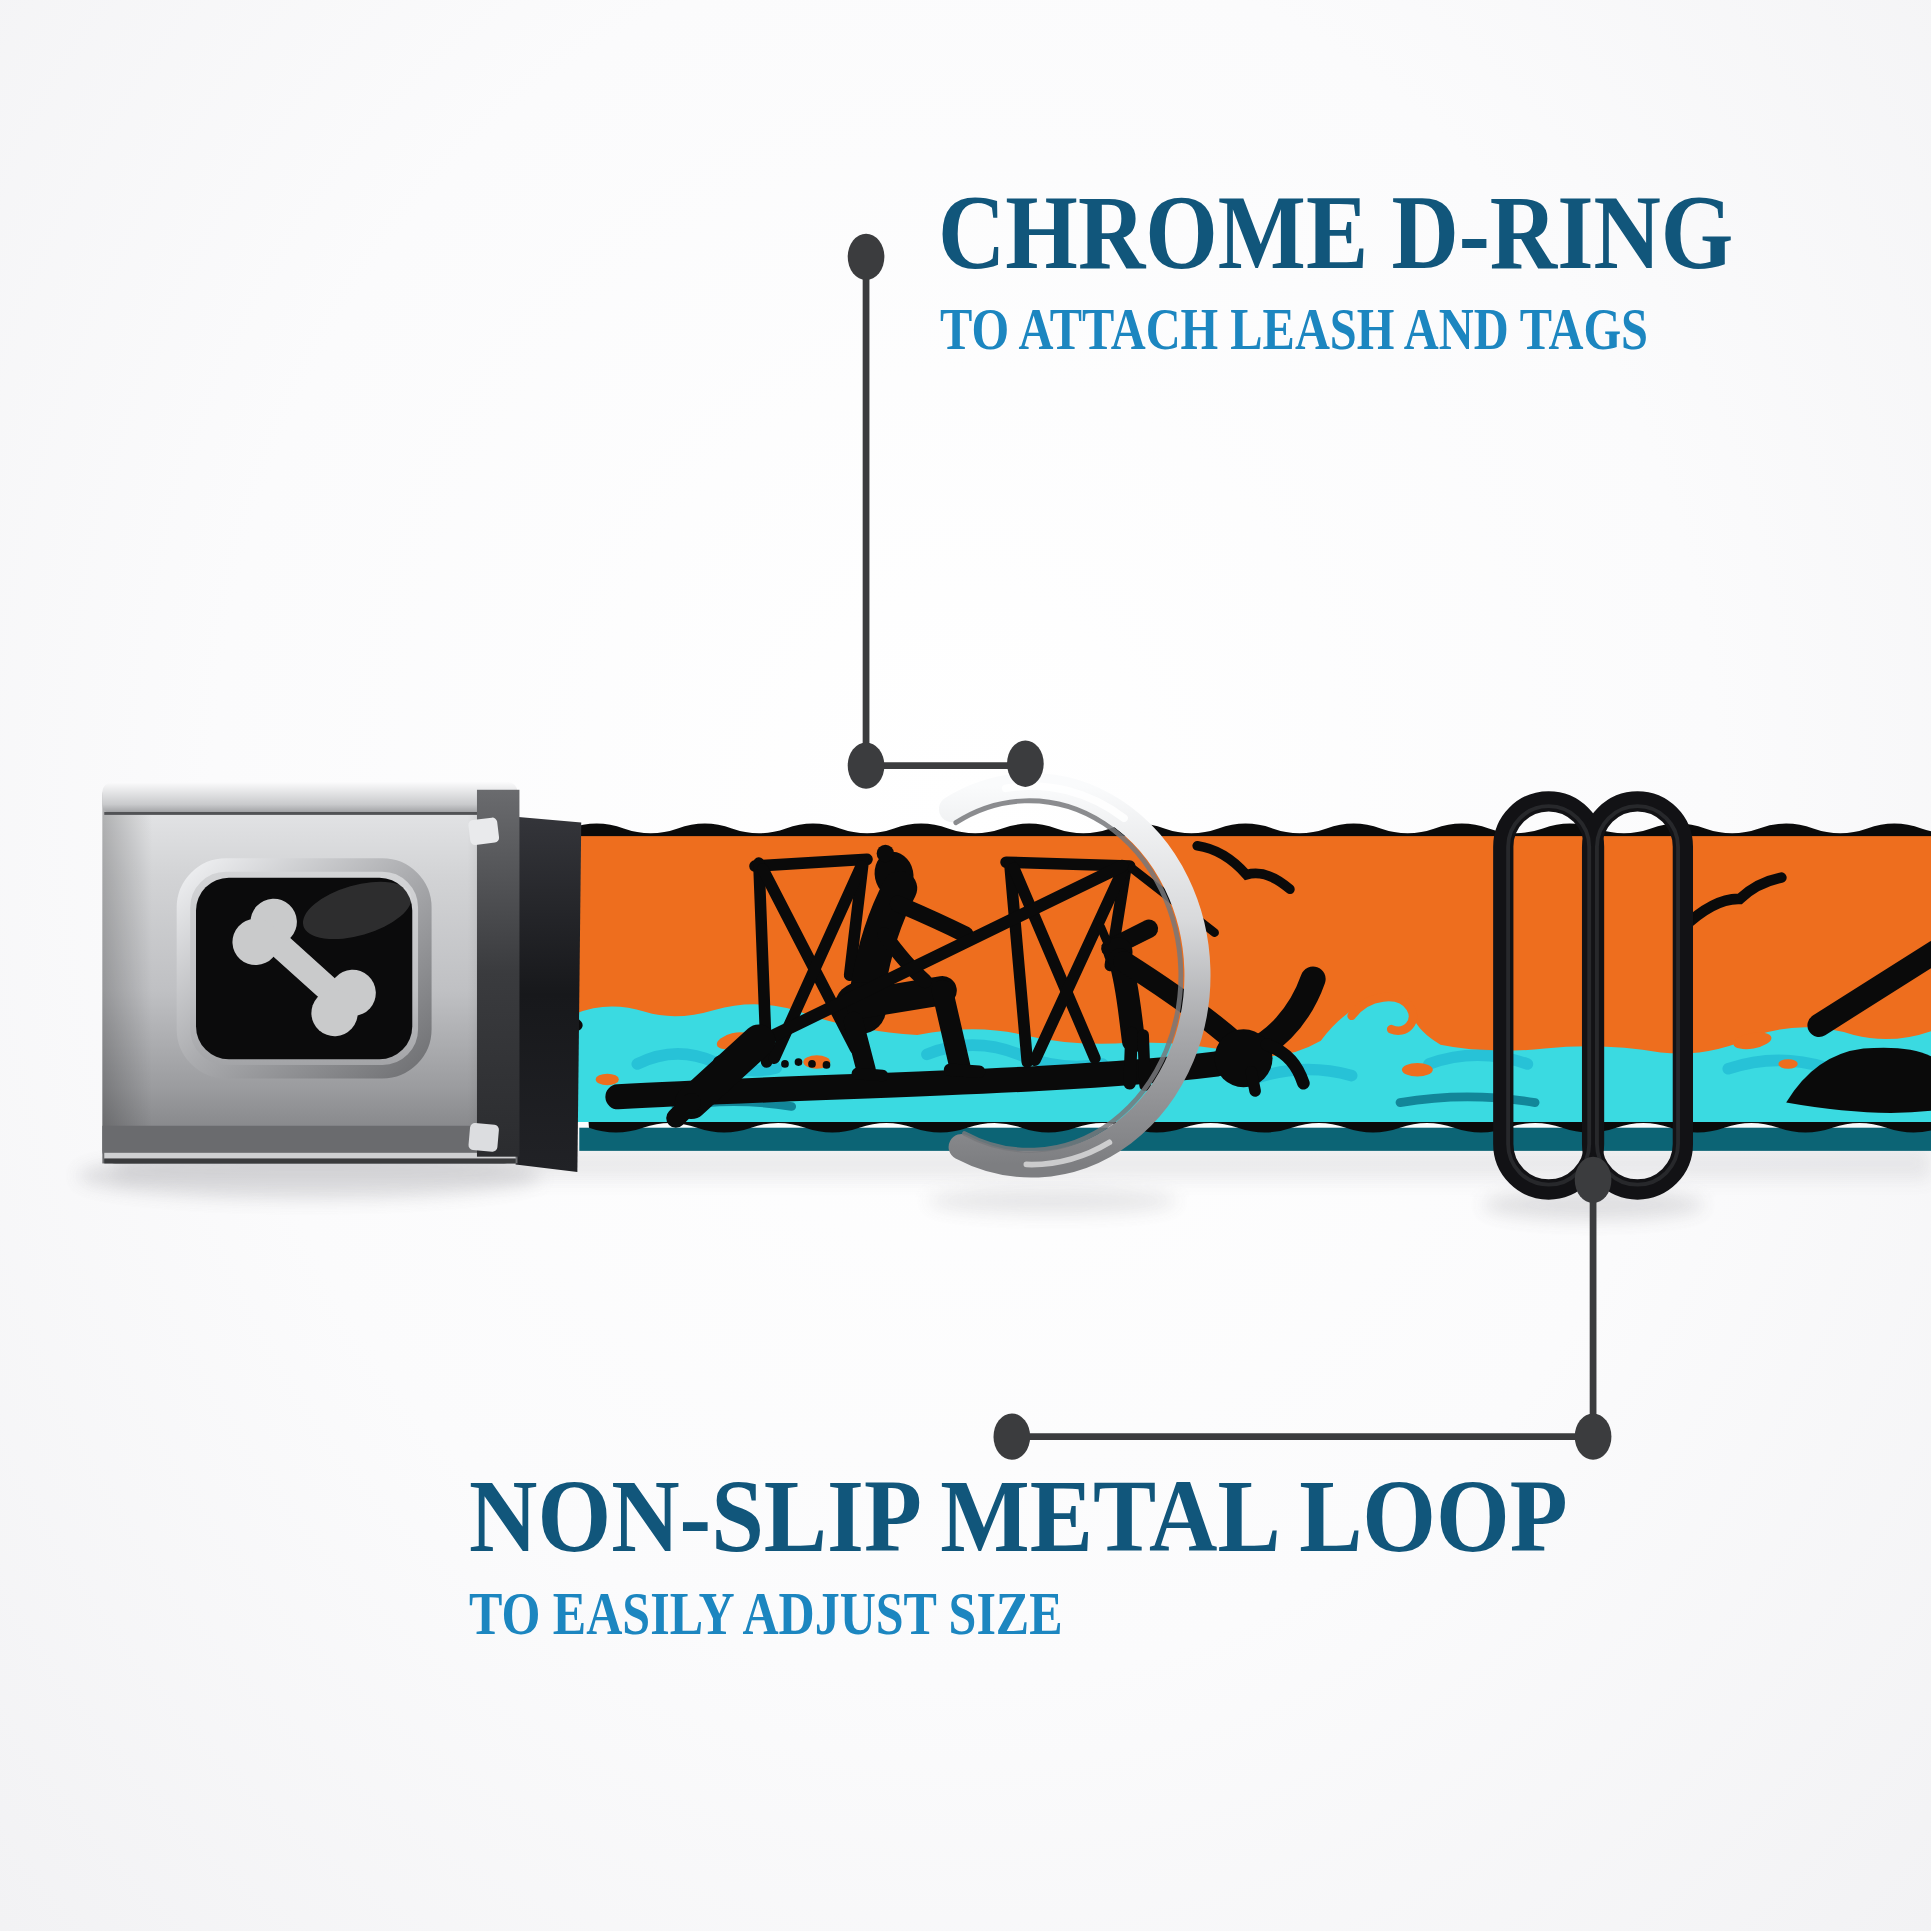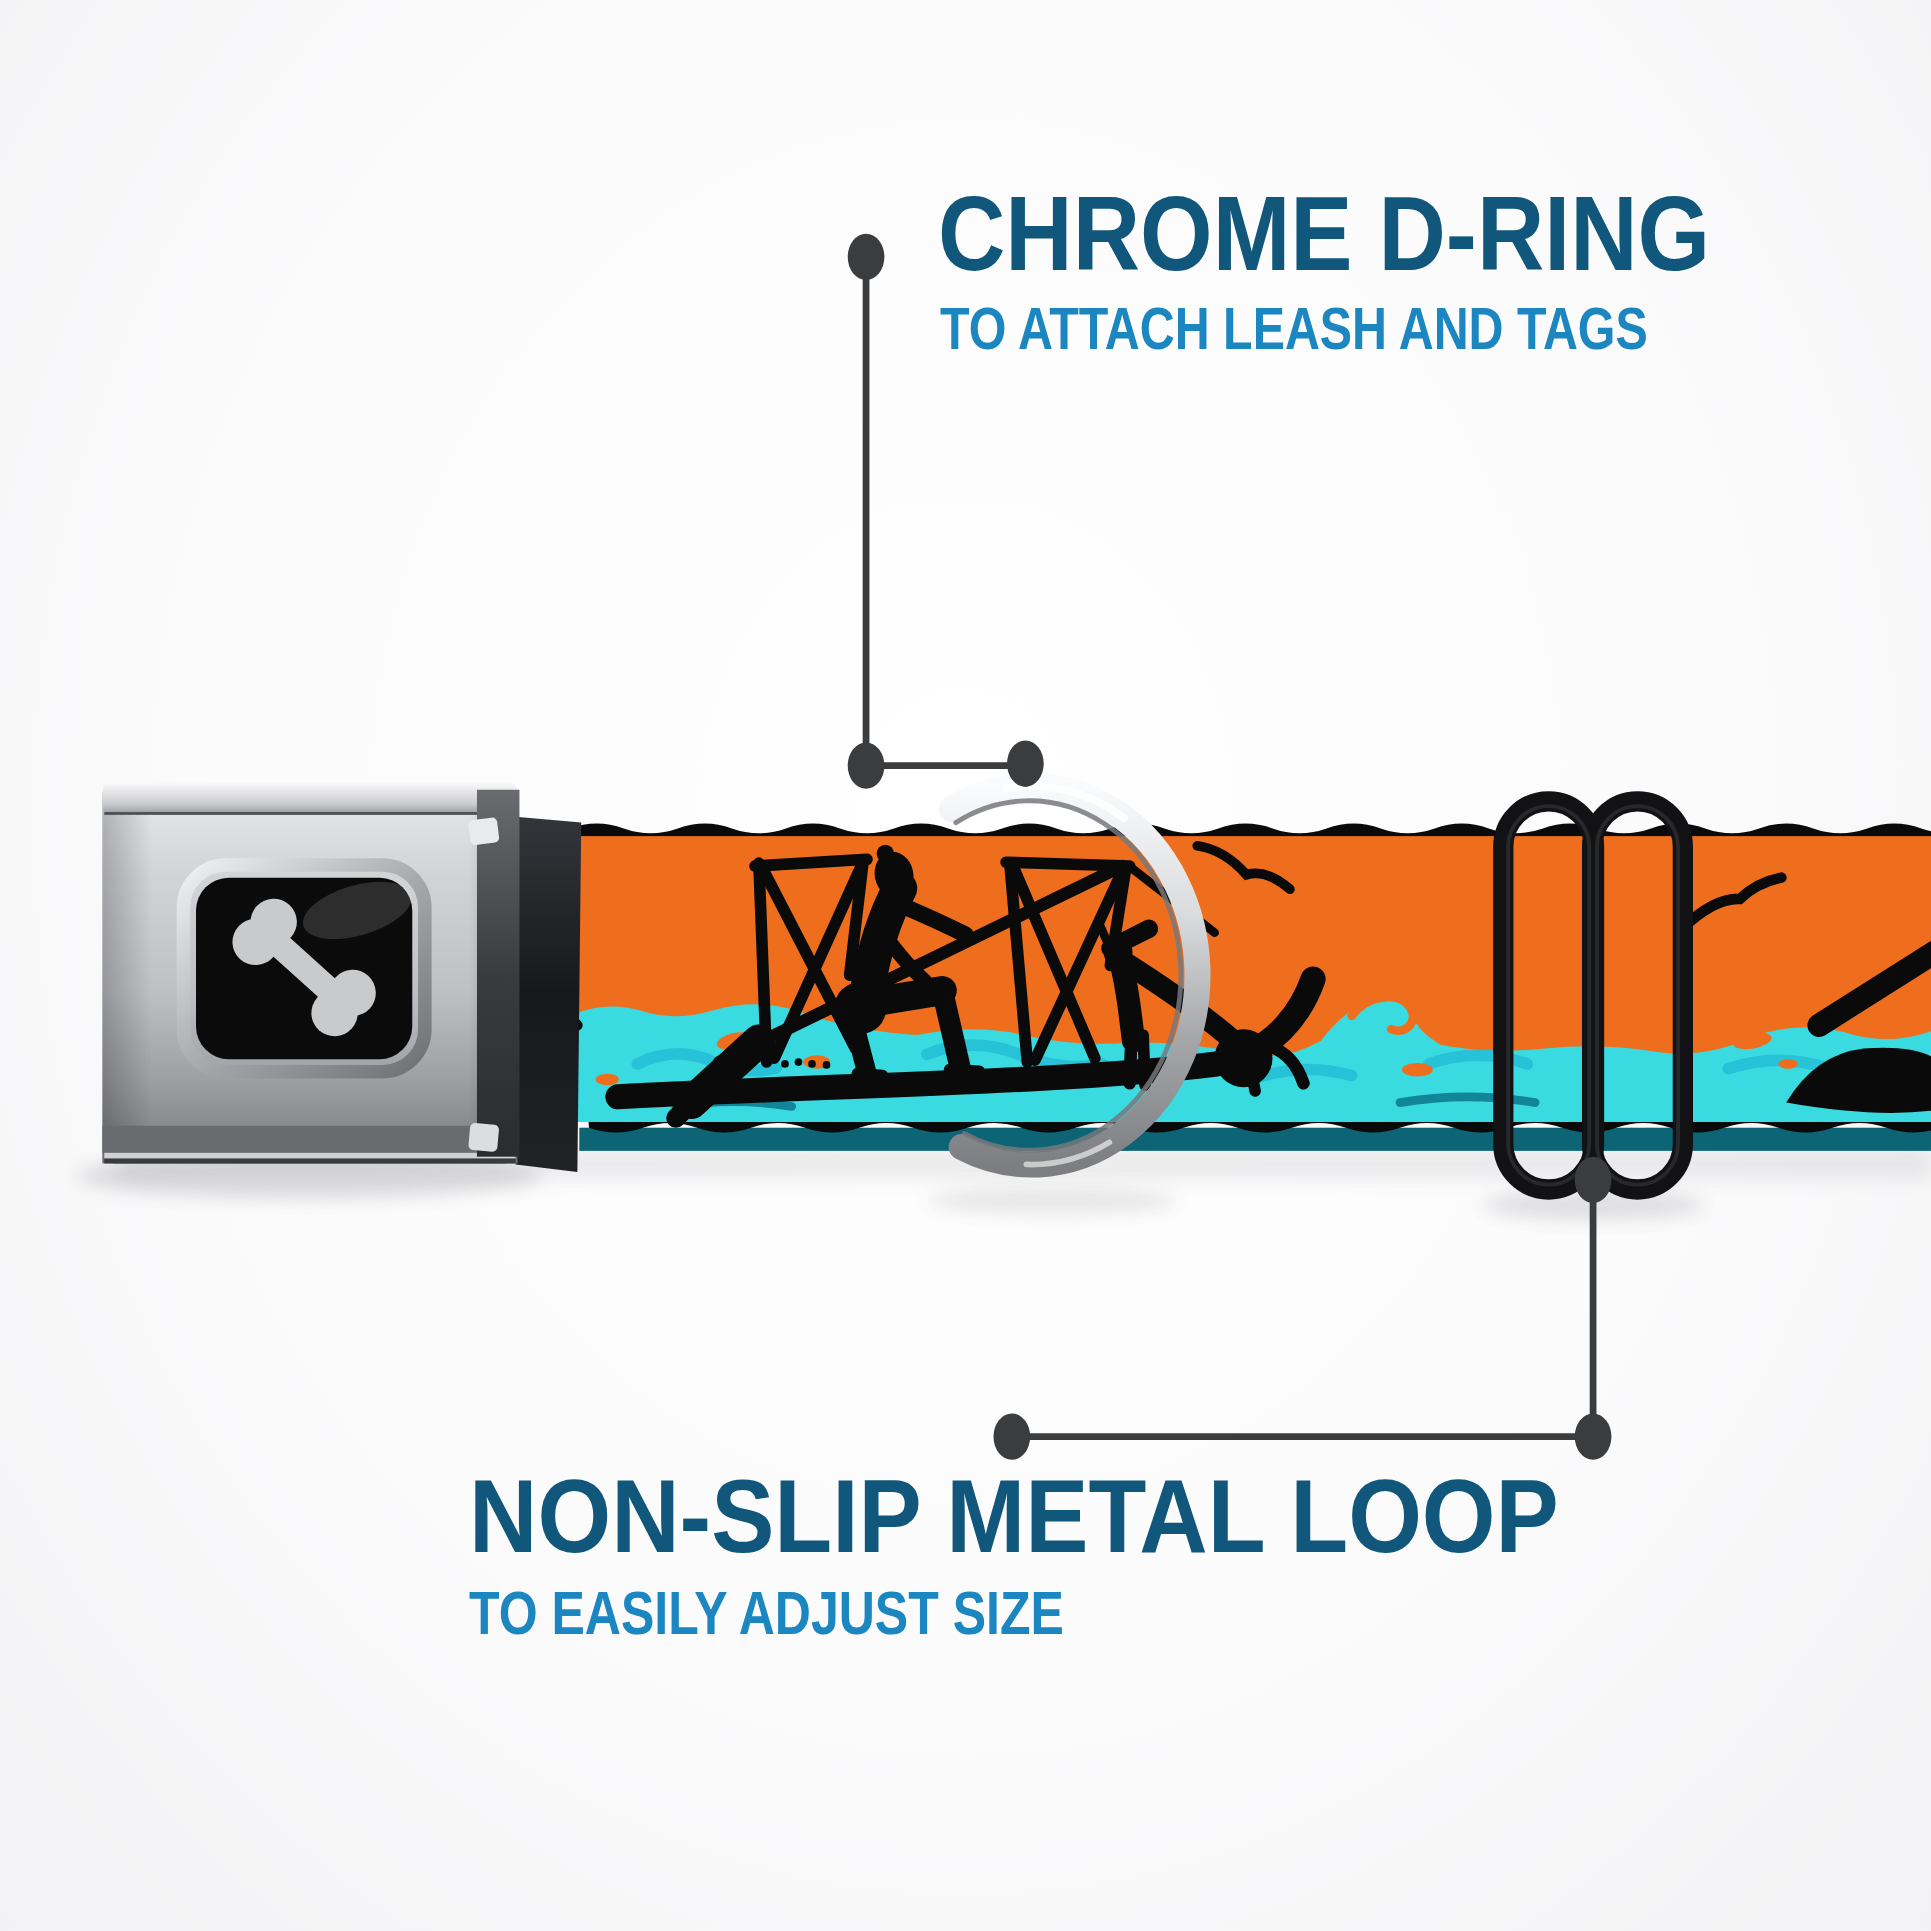--- a/index.html
+++ b/index.html
@@ -1,19 +1,19 @@
 <!DOCTYPE html>
 <html><head>
 <meta charset="utf-8">
 <style>
   html,body{margin:0;padding:0;background:#e9e9ea;}
   .canvas{
     position:relative;width:1931px;height:1931px;overflow:hidden;
     background:radial-gradient(ellipse at 50% 42%, #ffffff 0%, #fbfbfc 55%, #f2f2f4 100%);
-    font-family:Liberation Sans, sans-serif;
+    font-family:Liberation Serif, serif;
   }
   .belt-svg{position:absolute;left:0;top:0;width:1931px;height:1931px;}
   .headline{
     position:absolute;line-height:1;font-weight:bold;white-space:nowrap;
     transform-origin:left top;color:#11567B;
   }
   .headline.top{left:938px;top:180px;font-size:106px;transform:scaleX(0.88);}
   .headline.bottom{left:469px;top:1465px;font-size:103px;transform:scaleX(0.92);}
   .subheadline{
     position:absolute;line-height:1;font-weight:bold;white-space:nowrap;

